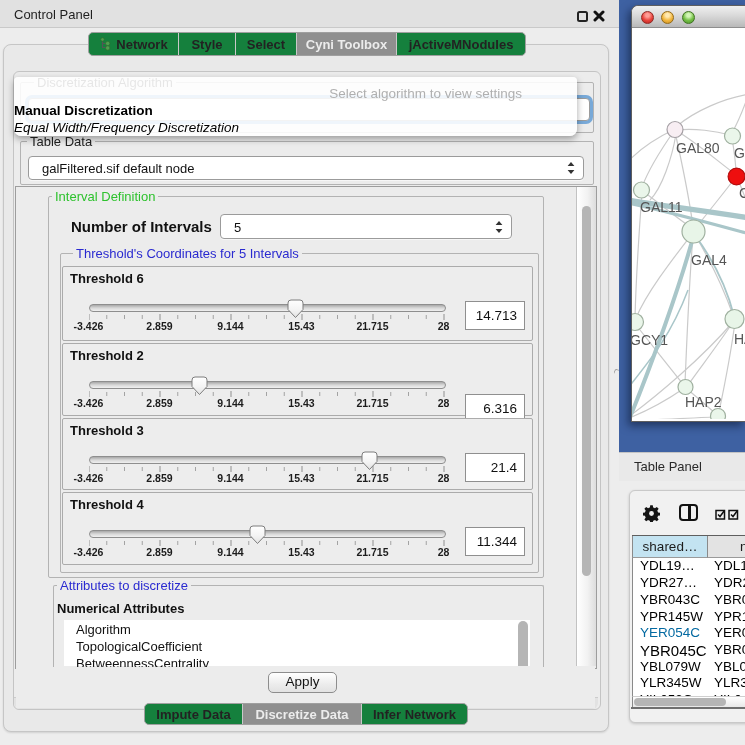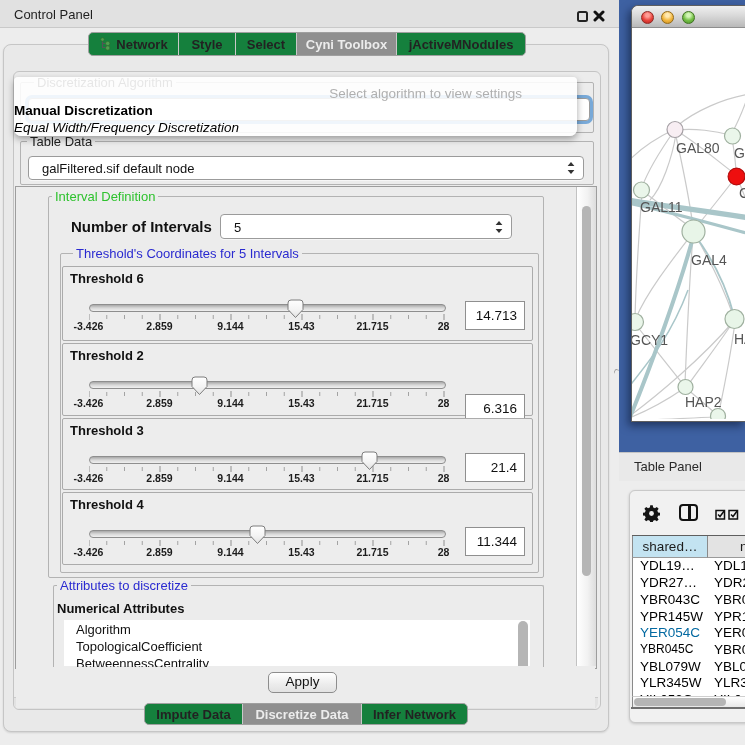--- a/index.html
+++ b/index.html
@@ -372,21 +372,21 @@
 <div class="abs" style="left:640px;top:558.0px;font-size:13.5px;color:#000;">YDL19…</div>
 <div class="abs" style="left:714px;top:558.0px;font-size:13.5px;color:#000;">YDL1</div>
 <div class="abs" style="left:640px;top:574.65px;font-size:13.5px;color:#000;">YDR27…</div>
 <div class="abs" style="left:714px;top:574.65px;font-size:13.5px;color:#000;">YDR2</div>
 <div class="abs" style="left:640px;top:591.9000000000001px;font-size:13.5px;color:#000;">YBR043C</div>
 <div class="abs" style="left:714px;top:591.9000000000001px;font-size:13.5px;color:#000;">YBR0</div>
 <div class="abs" style="left:640px;top:608.6000000000001px;font-size:13.5px;color:#000;">YPR145W</div>
 <div class="abs" style="left:714px;top:608.6000000000001px;font-size:13.5px;color:#000;">YPR1</div>
 <div class="abs" style="left:640px;top:625.3000000000002px;font-size:13.5px;color:#0369a1;">YER054C</div>
 <div class="abs" style="left:714px;top:625.3000000000002px;font-size:13.5px;color:#000;">YER0</div>
-<div class="abs" style="left:640px;top:642.0000000000002px;font-size:12px;color:#000;">YBR045C</div>
+<div class="abs" style="left:640px;top:642.0000000000002px;font-size:15px;color:#000;">YBR045C</div>
 <div class="abs" style="left:714px;top:642.0000000000002px;font-size:13.5px;color:#000;">YBR0</div>
 <div class="abs" style="left:640px;top:658.7000000000003px;font-size:13.5px;color:#000;">YBL079W</div>
 <div class="abs" style="left:714px;top:658.7000000000003px;font-size:13.5px;color:#000;">YBL0</div>
 <div class="abs" style="left:640px;top:675.4000000000003px;font-size:13.5px;color:#000;">YLR345W</div>
 <div class="abs" style="left:714px;top:675.4000000000003px;font-size:13.5px;color:#000;">YLR3</div>
 <div class="abs" style="left:640px;top:692.1000000000004px;font-size:13.5px;color:#000;">YIL053C</div>
 <div class="abs" style="left:714px;top:692.1000000000004px;font-size:13.5px;color:#000;">YIL0</div>
 
 <div class="abs" style="left:632px;top:696px;width:113px;height:11px;background:linear-gradient(#ffffff,#e8e8e8);border-left:1px solid #8a8a8a;border-top:1px solid #cfcfcf;box-sizing:border-box;"></div>
 <div class="abs" style="left:634px;top:697.5px;width:92px;height:8px;background:#b5b5b5;border-radius:4px;"></div>

